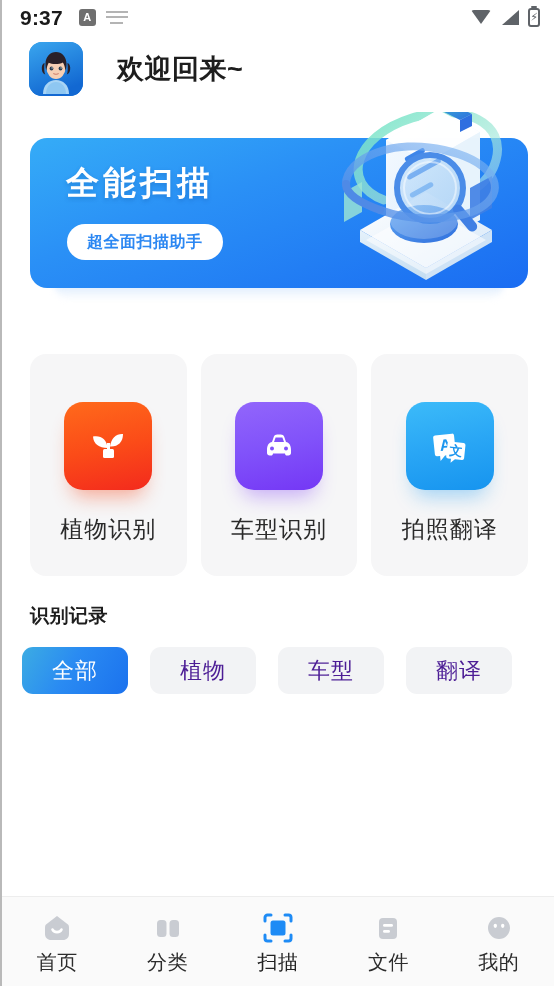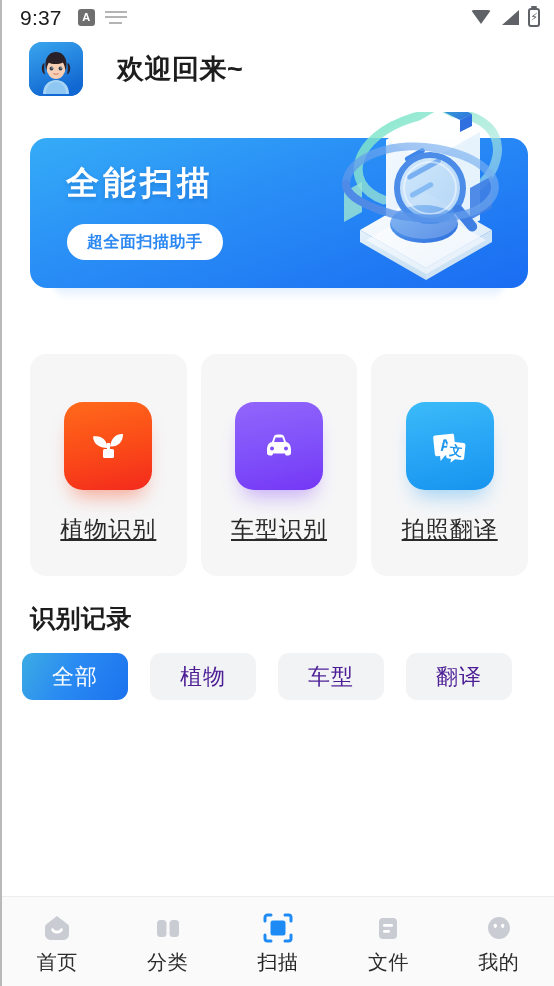--- a/index.html
+++ b/index.html
@@ -32,21 +32,21 @@
   .status-bar {
     height: 34px;
     flex: 0 0 34px;
     display: flex;
     align-items: center;
     padding: 0 14px 0 18px;
     background: #ffffff;
   }
   .status-time {
     font-size: 21px;
-    font-weight: 400;
+    font-weight: 700;
     color: #1a1a1a;
     letter-spacing: 0.2px;
     line-height: 1;
   }
   .status-left-icons {
     display: flex;
     align-items: center;
     gap: 10px;
     margin-left: 16px;
   }
@@ -272,27 +272,26 @@
   .icon-translate {
     background: linear-gradient(168deg, #3cbbf9 0%, #29a6f5 50%, #1694ef 100%);
     box-shadow: 0 14px 20px -8px rgba(30,155,240,0.40);
   }
   .feature-label {
     margin-top: 28px;
     font-size: 23px;
     color: #2a2a2a;
     letter-spacing: 1px;
     line-height: 1;
-    text-decoration: underline;
   }
 
   
   .section-title {
     margin: 30px 0 0 28px;
-    font-size: 25px;
+    font-size: 19px;
     font-weight: bold;
     color: #1d1d1d;
     letter-spacing: 0.5px;
     line-height: 1;
     flex: 0 0 auto;
   }
   .chip-row {
     display: flex;
     gap: 22px;
     margin: 22px 0 0 20px;

